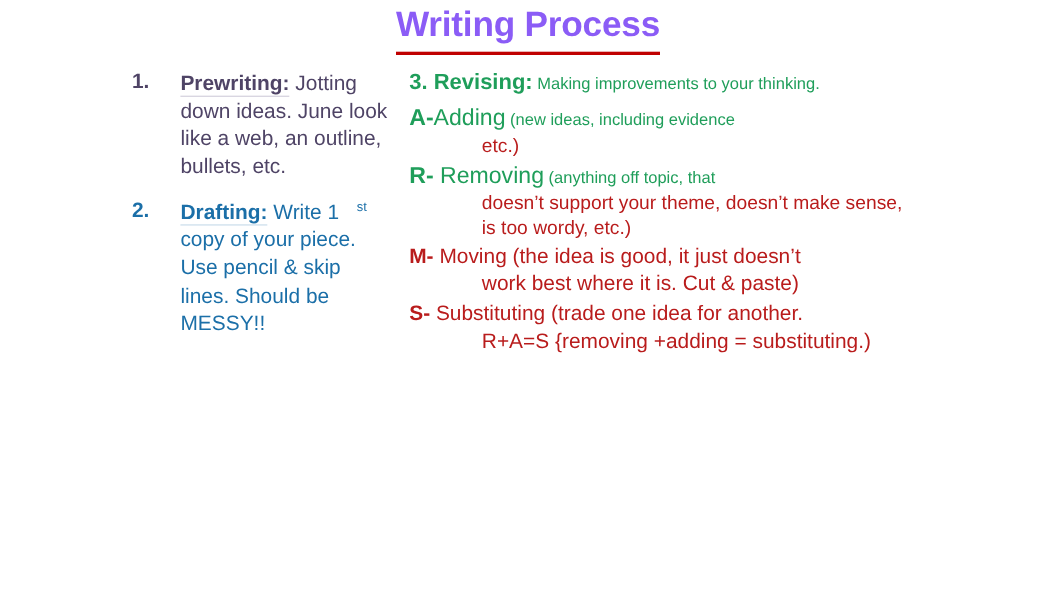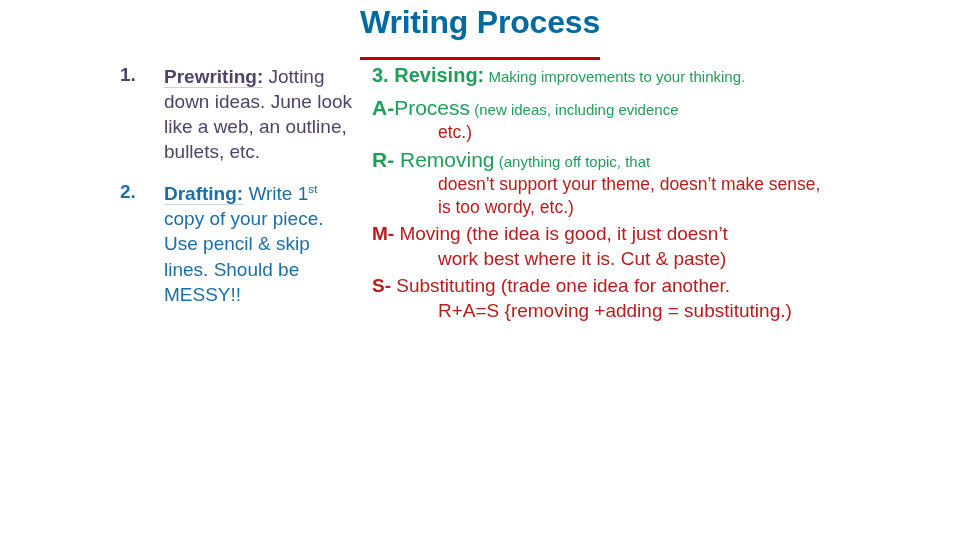--- a/index.html
+++ b/index.html
@@ -27,24 +27,24 @@
     position: absolute;
     left: 0;
     top: 4px;
     width: 960px;
     text-align: center;
   }
   .title-text {
     display: inline-block;
     font-size: 32px;
     font-weight: bold;
-    color: #0369a1;
+    color: #8b5cf6;
     letter-spacing: -0.2px;
     border-bottom: 3px solid #c00000;
-    padding-bottom: 16px;
+    padding-bottom: 6px;
     line-height: 1.15;
   }
 
   
   .col-left {
     position: absolute;
     left: 112px;
     top: 64px;
     width: 240px;
   }
@@ -95,20 +95,21 @@
   .item-prewriting .num { color: #4f4466; }
   .item-drafting { color: #1b6fa8; }
   .item-drafting .num { color: #1b6fa8; }
 
   .gap-1 { height: 13px; }
 
   sup {
     font-size: 0.62em;
     vertical-align: super;
     line-height: 0;
+    margin-left: 16px;
   }
 
   
   .green { color: #b91c1c; }
 
   .r-line {
     font-size: 20px;
     line-height: 1.30;
     color: #1f9e5a;
   }
@@ -160,21 +161,21 @@
 
   </div>
 
   <div class="col-right">
 
     <div class="r-line r-block">
       <span class="r-head">3. Revising:</span><span class="r-small"> Making improvements to your thinking.</span>
     </div>
 
     <div class="r-block-tight">
-      <div class="r-line"><span class="r-head r-big">A-</span><span class="r-big">Process</span><span class="r-small"> (new ideas, including evidence</span></div>
+      <div class="r-line"><span class="r-head r-big">A-</span><span class="r-big">Adding</span><span class="r-small"> (new ideas, including evidence</span></div>
       <div class="r-indent green">etc.)</div>
     </div>
 
     <div class="r-block-tight">
       <div class="r-line"><span class="r-head r-big">R- </span><span class="r-big">Removing</span><span class="r-small"> (anything off topic, that</span></div>
       <div class="r-indent green">doesn’t support your theme, doesn’t make sense, is too wordy, etc.)</div>
     </div>
 
     <div class="r-block-tight">
       <div class="r-19 green"><span class="r-head">M- </span><span>Moving</span><span> (the idea is good, it just doesn’t</span></div>

